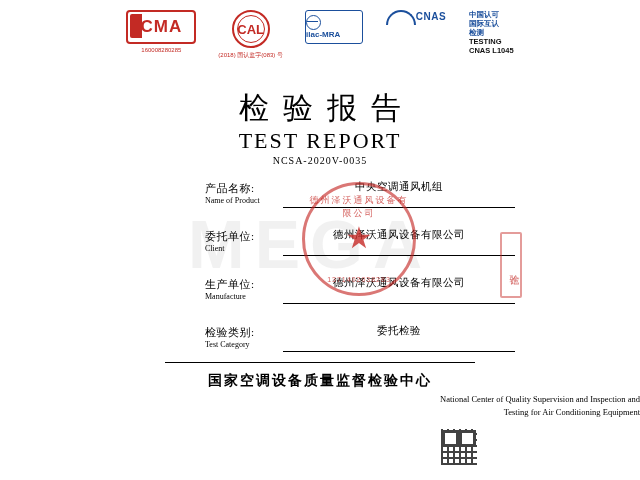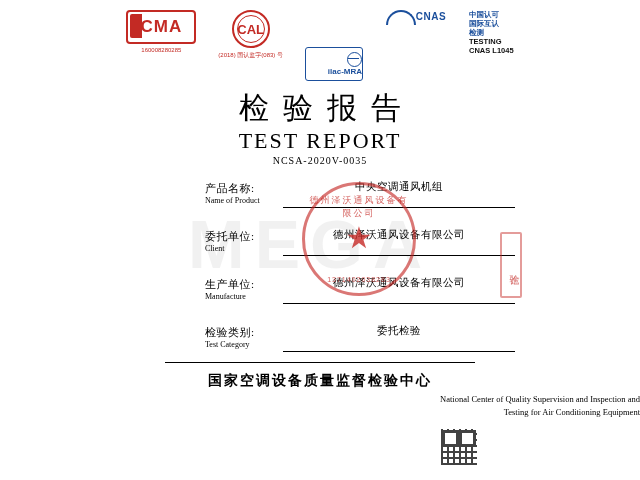--- a/index.html
+++ b/index.html
@@ -105,24 +105,23 @@
   }
 
   
   .ilac-box {
     width: 56px;
     height: 32px;
     border: 1px solid #1b4f9c;
     border-radius: 3px;
     display: flex;
     flex-direction: column;
-    align-items: flex-end;
+    align-items: flex-start;
     justify-content: center;
     background: #ffffff;
-    margin-top: 37px;
   }
   .ilac-globe {
     width: 13px;
     height: 13px;
     border-radius: 50%;
     border: 1px solid #1b4f9c;
     position: relative;
   }
   .ilac-globe::before {
     content: "";

